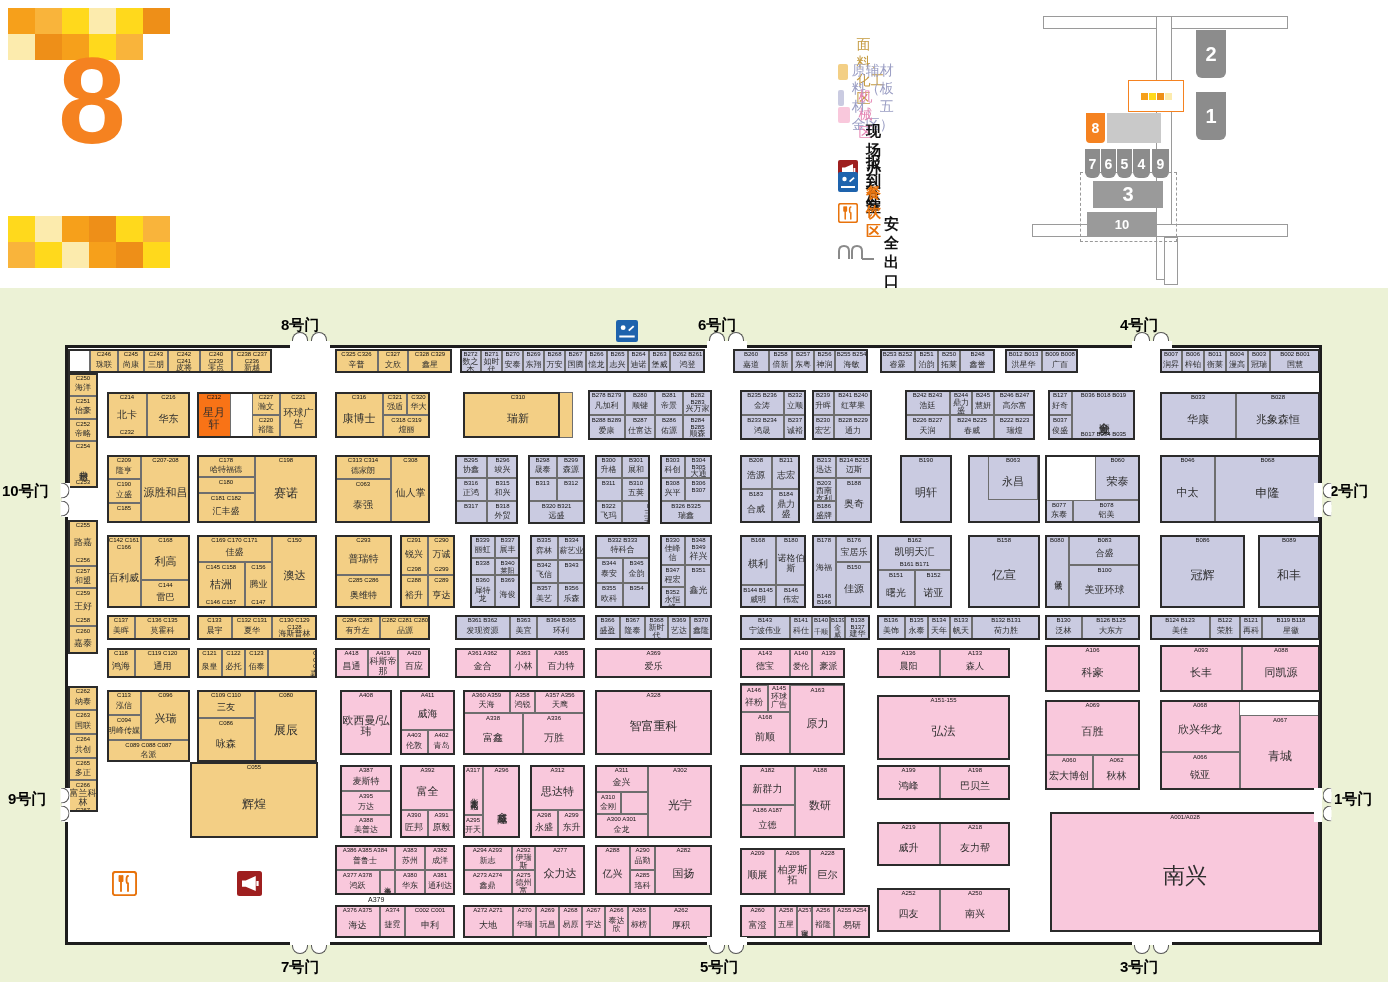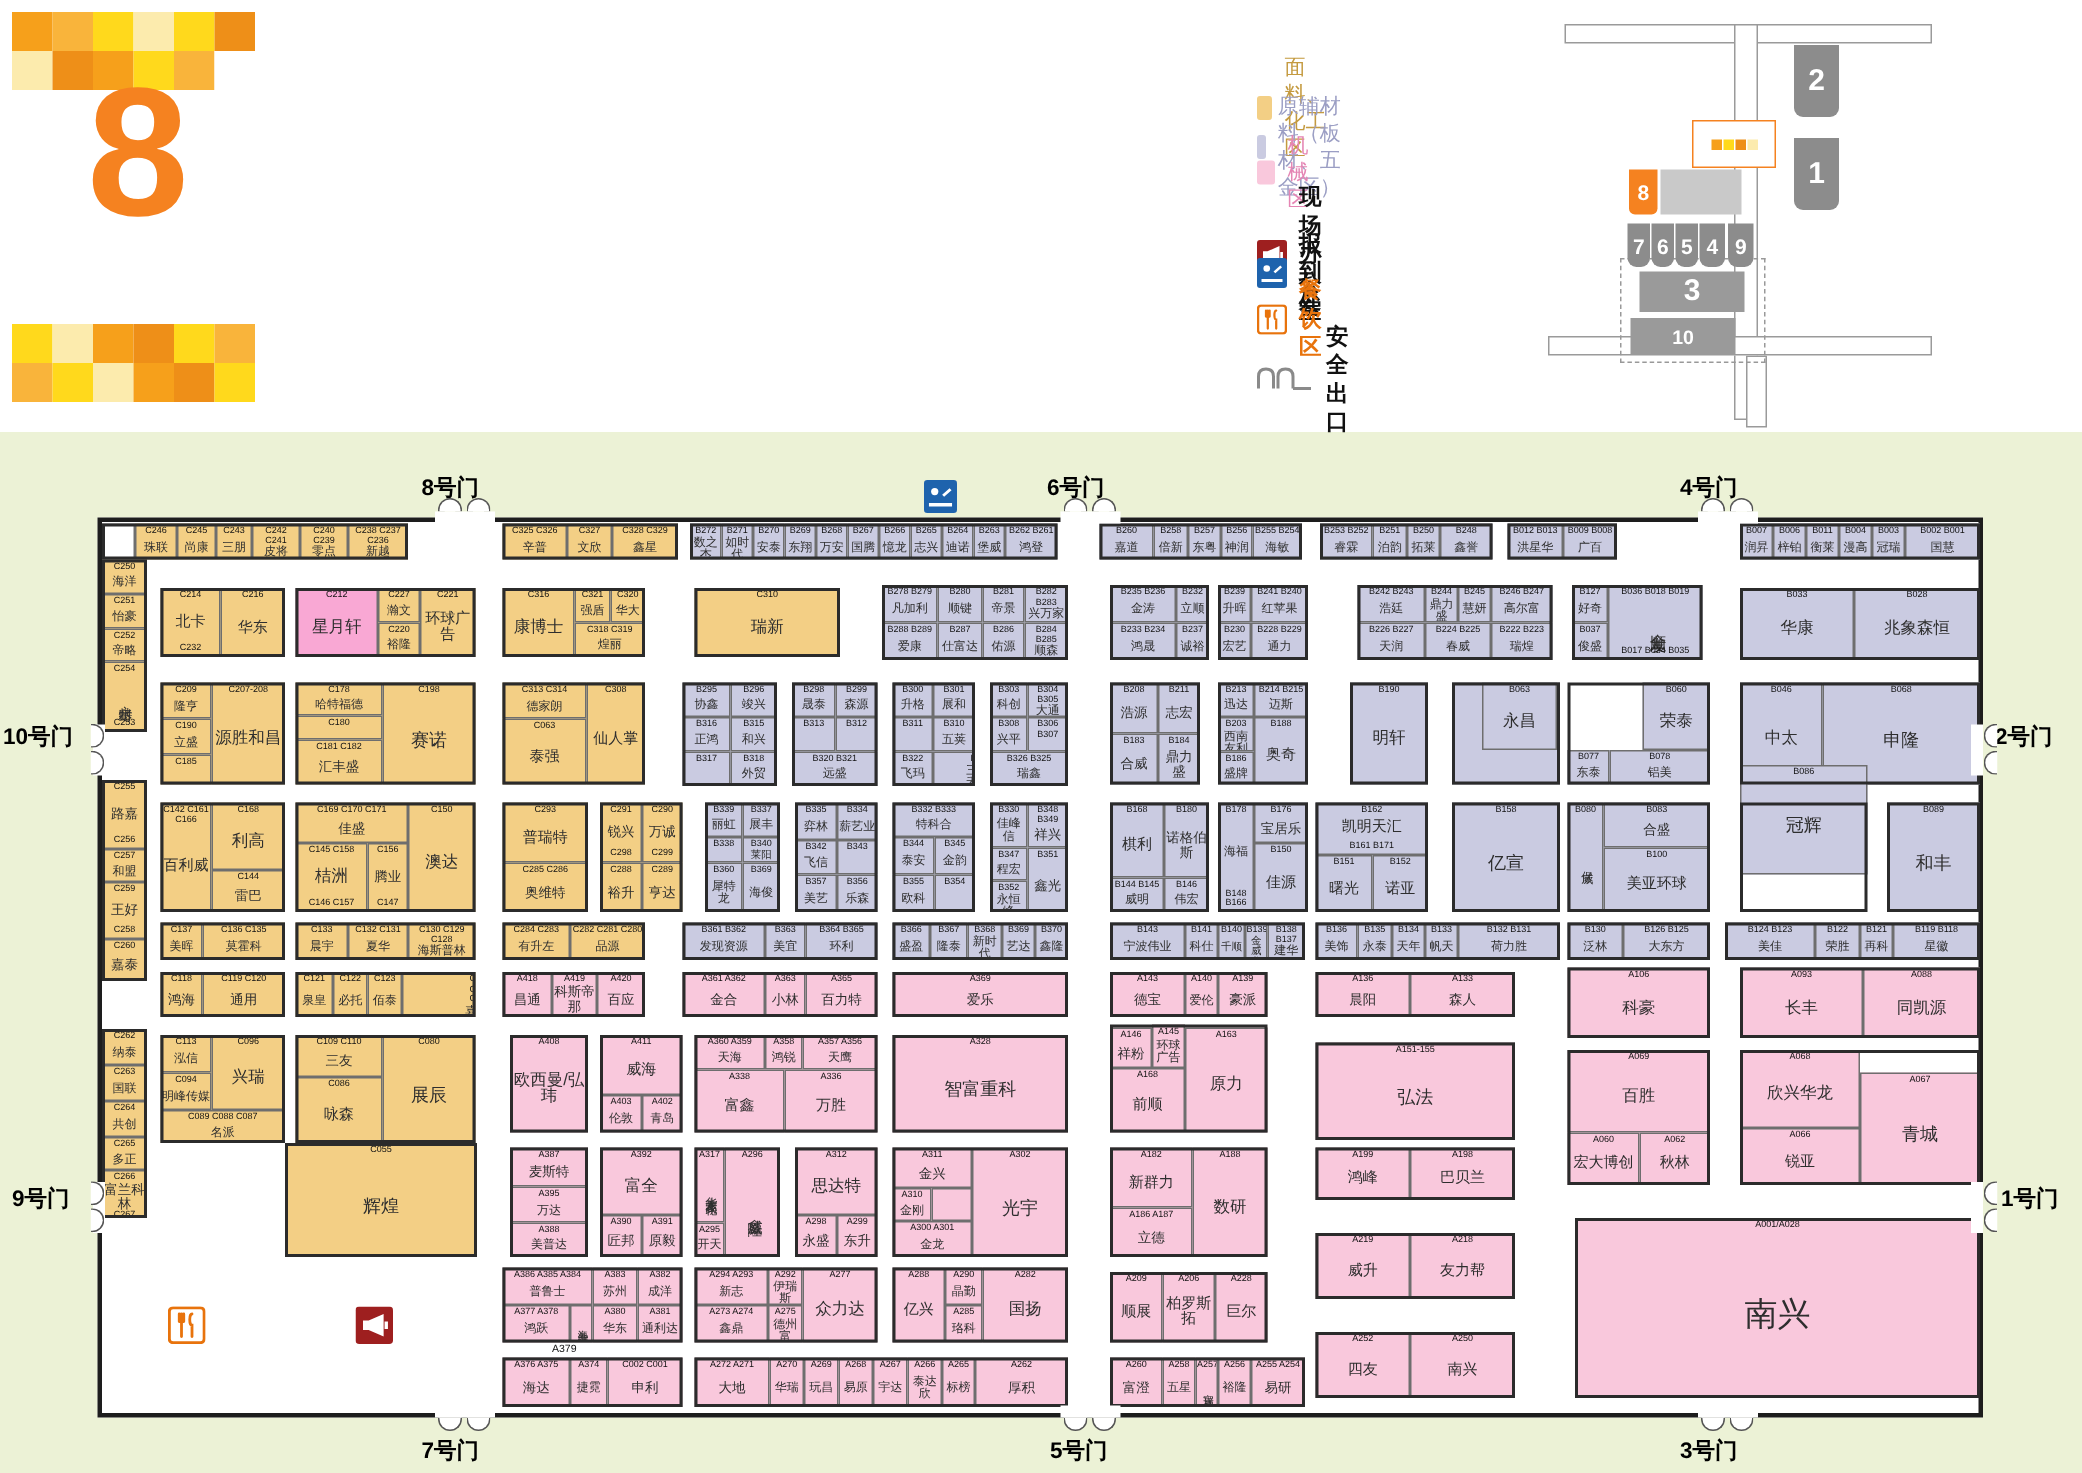--- a/index.html
+++ b/index.html
@@ -355,21 +355,21 @@
       </div>
       <div class="cell" style="left: 107px; top: 392px; width: 40px; height: 46px; position: absolute; background: rgb(243, 207, 133);">
         <div class="cd">C214</div>
         <div class="nm" style="font-size: 10px;">北卡</div>
         <div class="cb">C232</div>
       </div>
       <div class="cell" style="left: 147px; top: 392px; width: 43px; height: 46px; position: absolute; background: rgb(243, 207, 133);">
         <div class="cd">C216</div>
         <div class="nm" style="font-size: 10px;">华东</div>
       </div>
-      <div class="cell" style="left: 197px; top: 392px; width: 55px; height: 46px; position: absolute; background: #f9a8d4;">
+      <div class="cell" style="left: 197px; top: 392px; width: 34px; height: 46px; position: absolute; background: #f97316;">
         <div class="cd">C212</div>
         <div class="nm" style="font-size: 11px;">星月轩</div>
       </div>
       <div class="cell" style="left: 252px; top: 392px; width: 28px; height: 23px; position: absolute; background: rgb(243, 207, 133);">
         <div class="cd">C227</div>
         <div class="nm" style="font-size: 8px;">瀚文</div>
       </div>
       <div class="cell" style="left: 252px; top: 415px; width: 28px; height: 23px; position: absolute; background: rgb(243, 207, 133);">
         <div class="cd">C220</div>
         <div class="nm" style="font-size: 8px;">裕隆</div>
@@ -387,21 +387,21 @@
         <div class="nm" style="font-size: 8px;">强盾</div>
       </div>
       <div class="cell" style="left: 407px; top: 392px; width: 23px; height: 23px; position: absolute; background: rgb(243, 207, 133);">
         <div class="cd">C320</div>
         <div class="nm" style="font-size: 8px;">华大</div>
       </div>
       <div class="cell" style="left: 383px; top: 415px; width: 47px; height: 23px; position: absolute; background: rgb(243, 207, 133);">
         <div class="cd">C318 C319</div>
         <div class="nm" style="font-size: 8px;">煌丽</div>
       </div>
-      <div class="cell" style="left: 463px; top: 392px; width: 97px; height: 46px; position: absolute; background: rgb(243, 207, 133);">
+      <div class="cell" style="left: 463px; top: 392px; width: 110px; height: 46px; position: absolute; background: rgb(243, 207, 133);">
         <div class="cd">C310</div>
         <div class="nm" style="font-size: 11px;">瑞新</div>
       </div>
       <div class="cell" style="left: 588px; top: 390px; width: 37px; height: 25px; position: absolute; background: rgb(202, 203, 225);">
         <div class="cd">B278 B279</div>
         <div class="nm" style="font-size: 8px;">凡加利</div>
       </div>
       <div class="cell" style="left: 625px; top: 390px; width: 30px; height: 25px; position: absolute; background: rgb(202, 203, 225);">
         <div class="cd">B280</div>
         <div class="nm" style="font-size: 8px;">顺键</div>
@@ -896,21 +896,21 @@
         <div class="nm v" style="font-size: 8px;">保威</div>
       </div>
       <div class="cell" style="left: 1069px; top: 535px; width: 71px; height: 30px; position: absolute; background: rgb(202, 203, 225);">
         <div class="cd">B083</div>
         <div class="nm" style="font-size: 9px;">合盛</div>
       </div>
       <div class="cell" style="left: 1069px; top: 565px; width: 71px; height: 43px; position: absolute; background: rgb(202, 203, 225);">
         <div class="cd">B100</div>
         <div class="nm" style="font-size: 10px;">美亚环球</div>
       </div>
-      <div class="cell" style="left: 1160px; top: 510px; width: 85px; height: 73px; position: absolute; background: rgb(202, 203, 225);">
+      <div class="cell" style="left: 1160px; top: 535px; width: 85px; height: 73px; position: absolute; background: rgb(202, 203, 225);">
         <div class="cd">B086</div>
         <div class="nm" style="font-size: 12px;">冠辉</div>
       </div>
       <div class="cell" style="left: 1258px; top: 535px; width: 62px; height: 73px; position: absolute; background: rgb(202, 203, 225);">
         <div class="cd">B089</div>
         <div class="nm" style="font-size: 12px;">和丰</div>
       </div>
       <div class="cell" style="left: 107px; top: 615px; width: 28px; height: 25px; position: absolute; background: rgb(243, 207, 133);">
         <div class="cd">C137</div>
         <div class="nm" style="font-size: 8px;">美晖</div>

